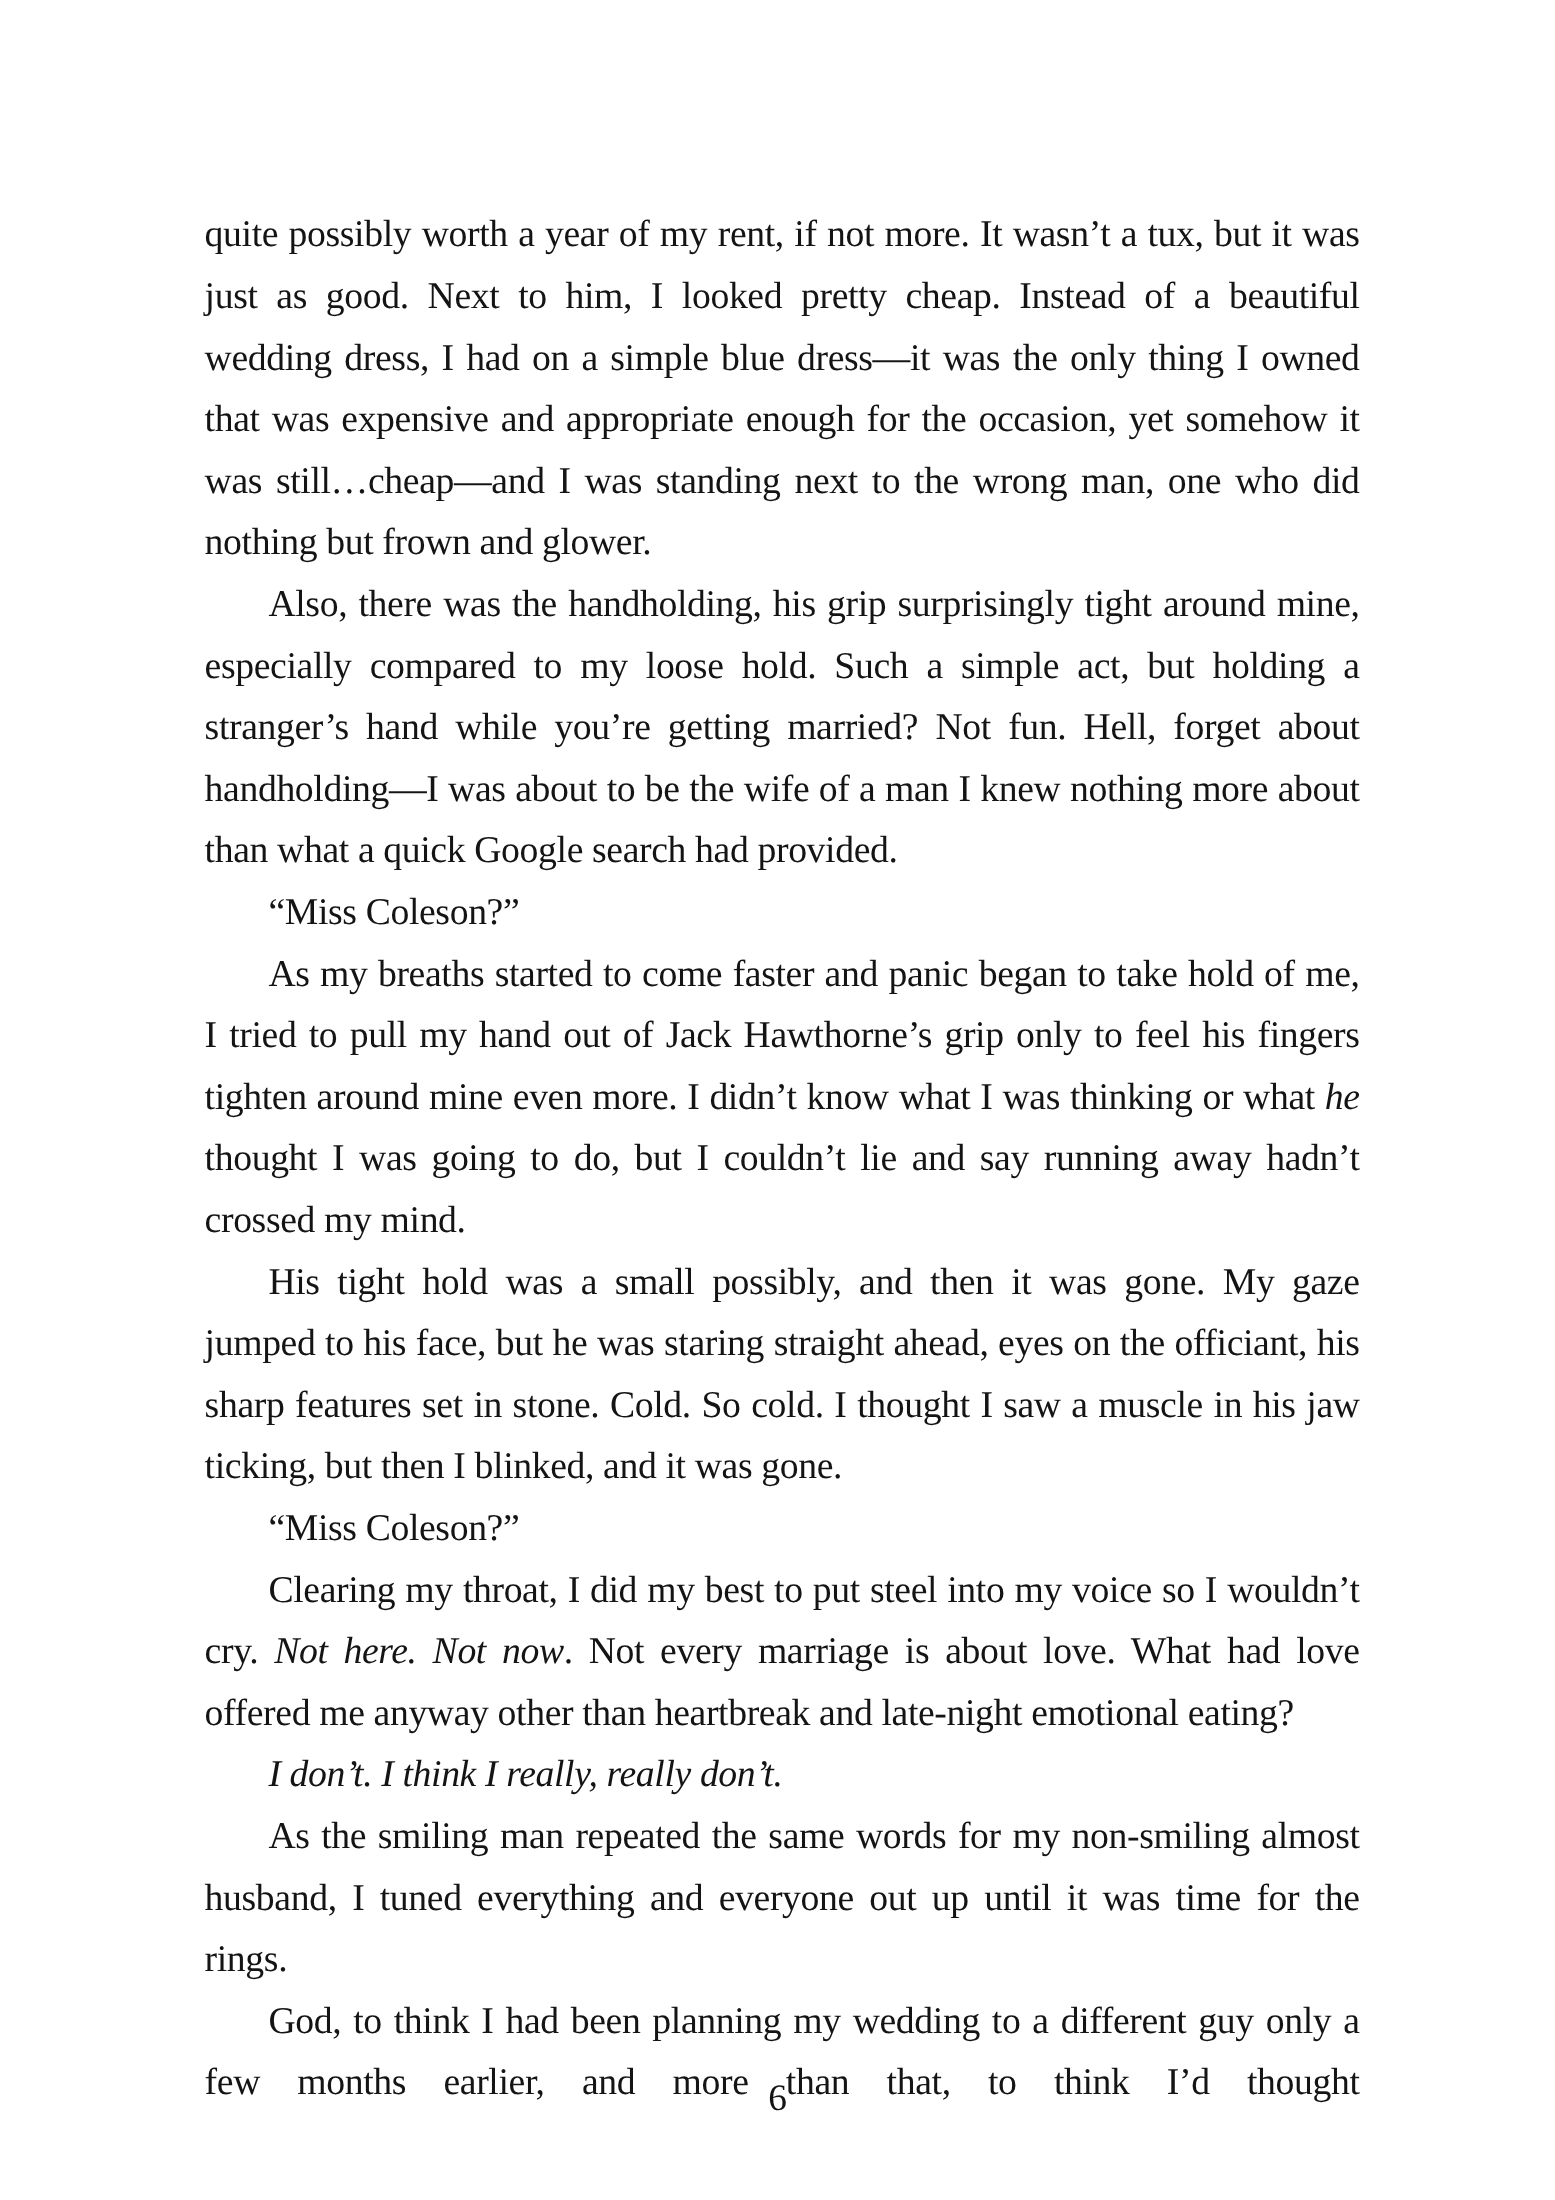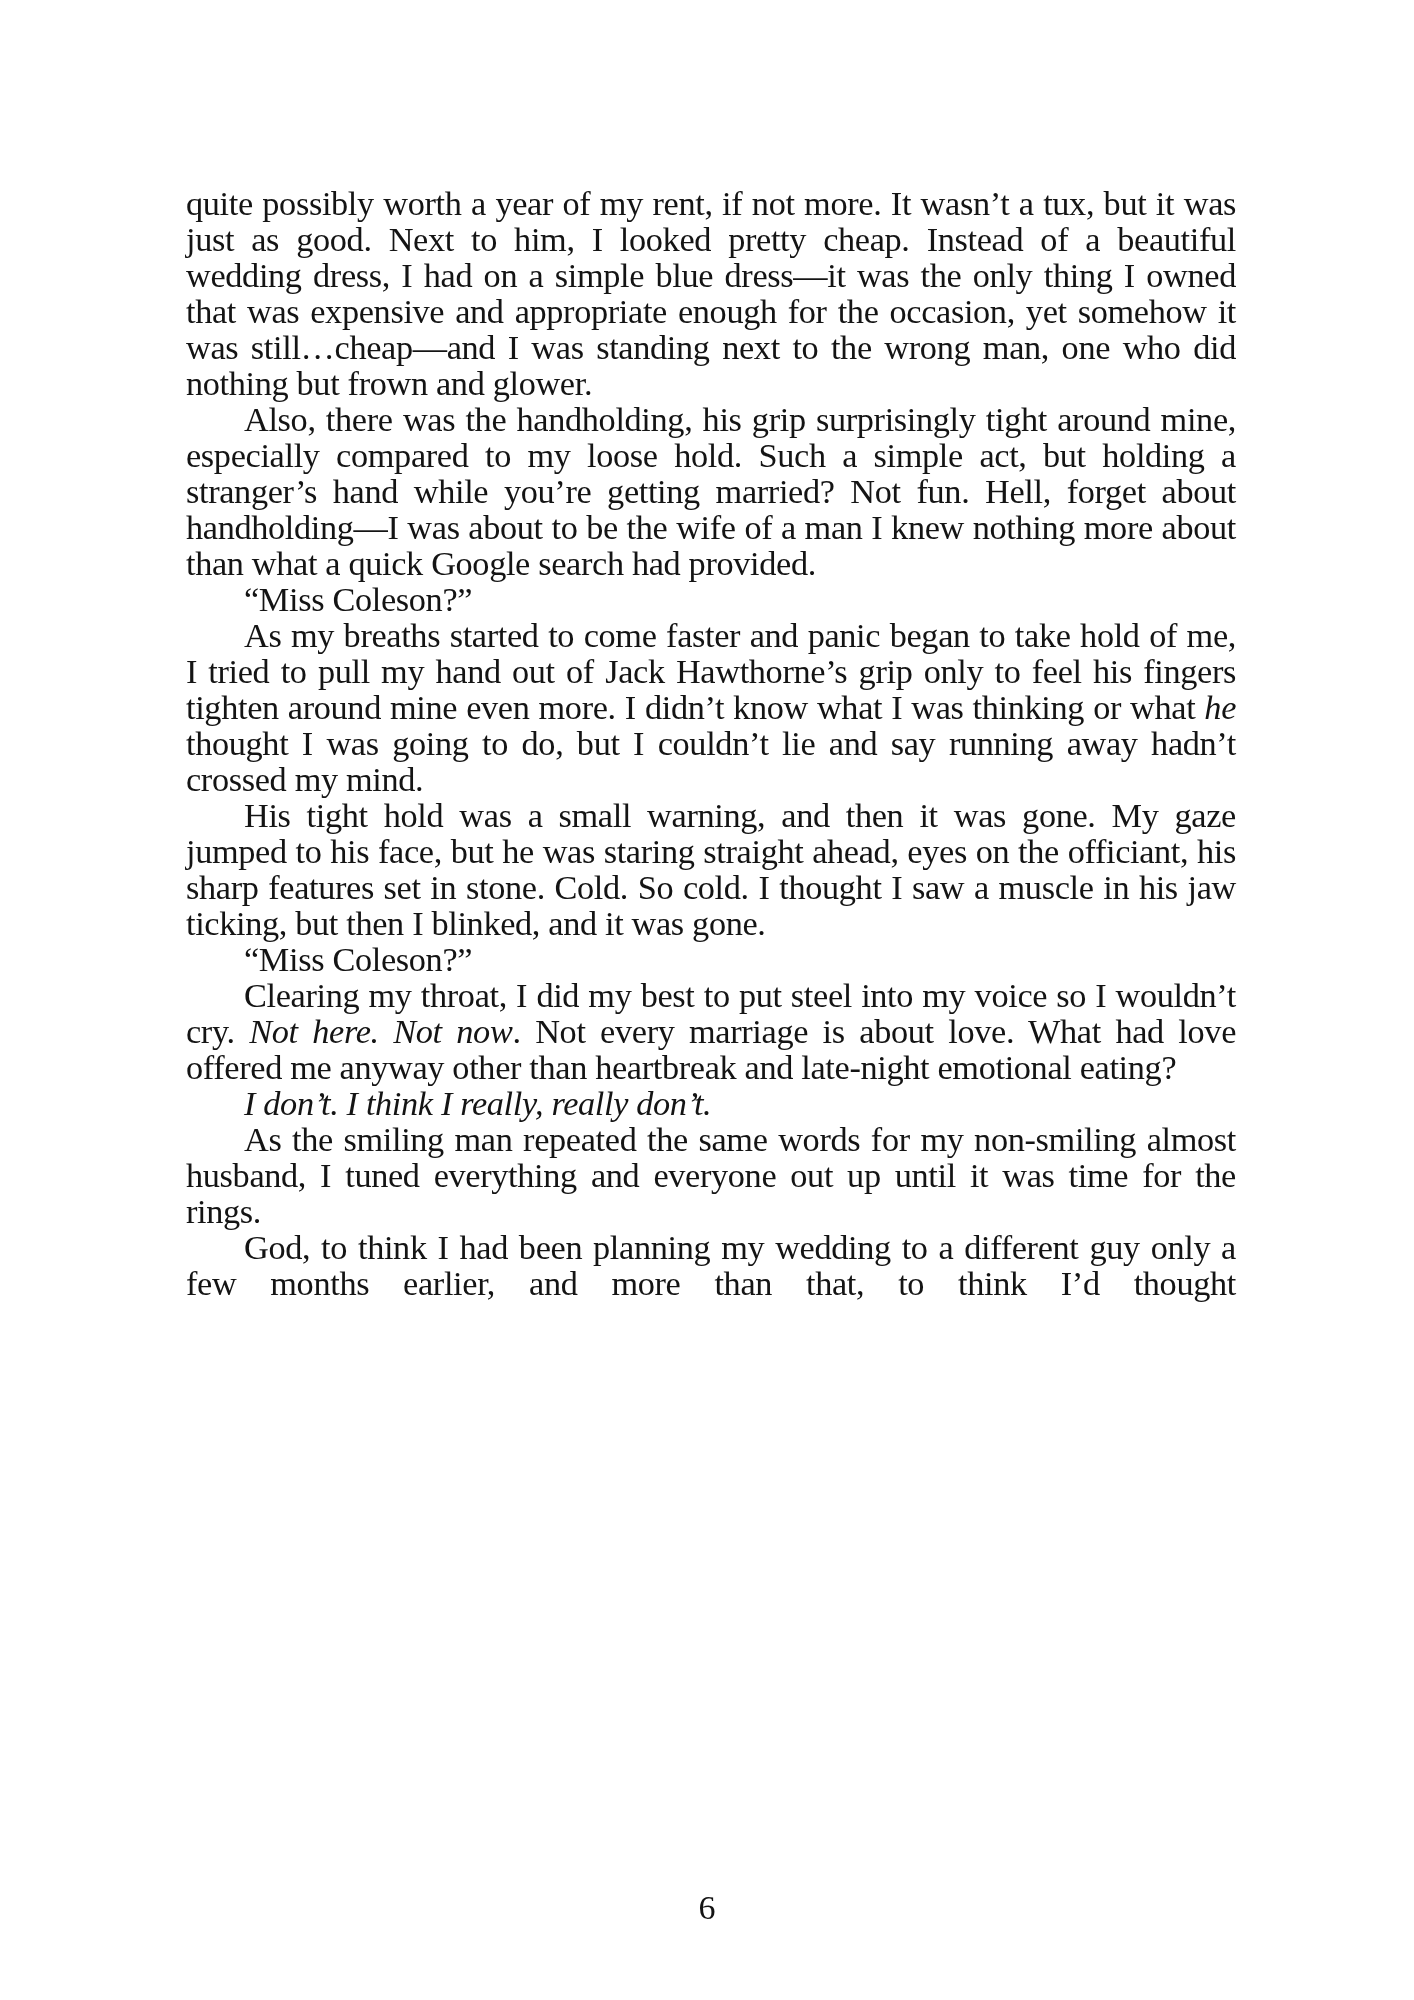--- a/index.html
+++ b/index.html
@@ -17,21 +17,21 @@
     }
     .page {
       position: absolute;
       left: 186px;
       top: 185px;
       width: 1050px;
     }
     .para {
       margin: 0;
       font-size: 34.3px;
-      line-height: 36px;
+      line-height: 56px;
       text-align: justify;
       letter-spacing: -0.35px;
       word-spacing: 0px;
       hyphens: none;
     }
     .para.indent {
       text-indent: 58px;
     }
     .para.left {
       text-align: left;
@@ -60,21 +60,21 @@
   <p class="para indent">
     <span>Also, there was the handholding, his grip surprisingly tight around mine, especially compared to my loose hold. Such a simple act, but holding a stranger’s hand while you’re getting married? Not fun. Hell, forget about handholding—I was about to be the wife of a man I knew nothing more about than what a quick Google search had provided.</span>
   </p>
   <p class="para indent left">
     <span>“Miss Coleson?”</span>
   </p>
   <p class="para indent">
     <span>As my breaths started to come faster and panic began to take hold of me, I tried to pull my hand out of Jack Hawthorne’s grip only to feel his fingers tighten around mine even more. I didn’t know what I was thinking or what </span><em>he</em><span> thought I was going to do, but I couldn’t lie and say running away hadn’t crossed my mind.</span>
   </p>
   <p class="para indent">
-    <span>His tight hold was a small warning, and then it was gone. My gaze jumped to his face, but he was staring straight ahead, eyes on the officiant, his sharp features set in stone. Cold. So cold. I thought I saw a muscle in his jaw ticking, but then I blinked, and it was gone.</span>
+    <span>His tight hold was a small possibly, and then it was gone. My gaze jumped to his face, but he was staring straight ahead, eyes on the officiant, his sharp features set in stone. Cold. So cold. I thought I saw a muscle in his jaw ticking, but then I blinked, and it was gone.</span>
   </p>
   <p class="para indent left">
     <span>“Miss Coleson?”</span>
   </p>
   <p class="para indent">
     <span>Clearing my throat, I did my best to put steel into my voice so I wouldn’t cry. </span><em>Not here. Not now</em><span>. Not every marriage is about love. What had love offered me anyway other than heartbreak and late-night emotional eating?</span>
   </p>
   <p class="para indent left">
     <em>I don’t. I think I really, really don’t.</em>
   </p>

